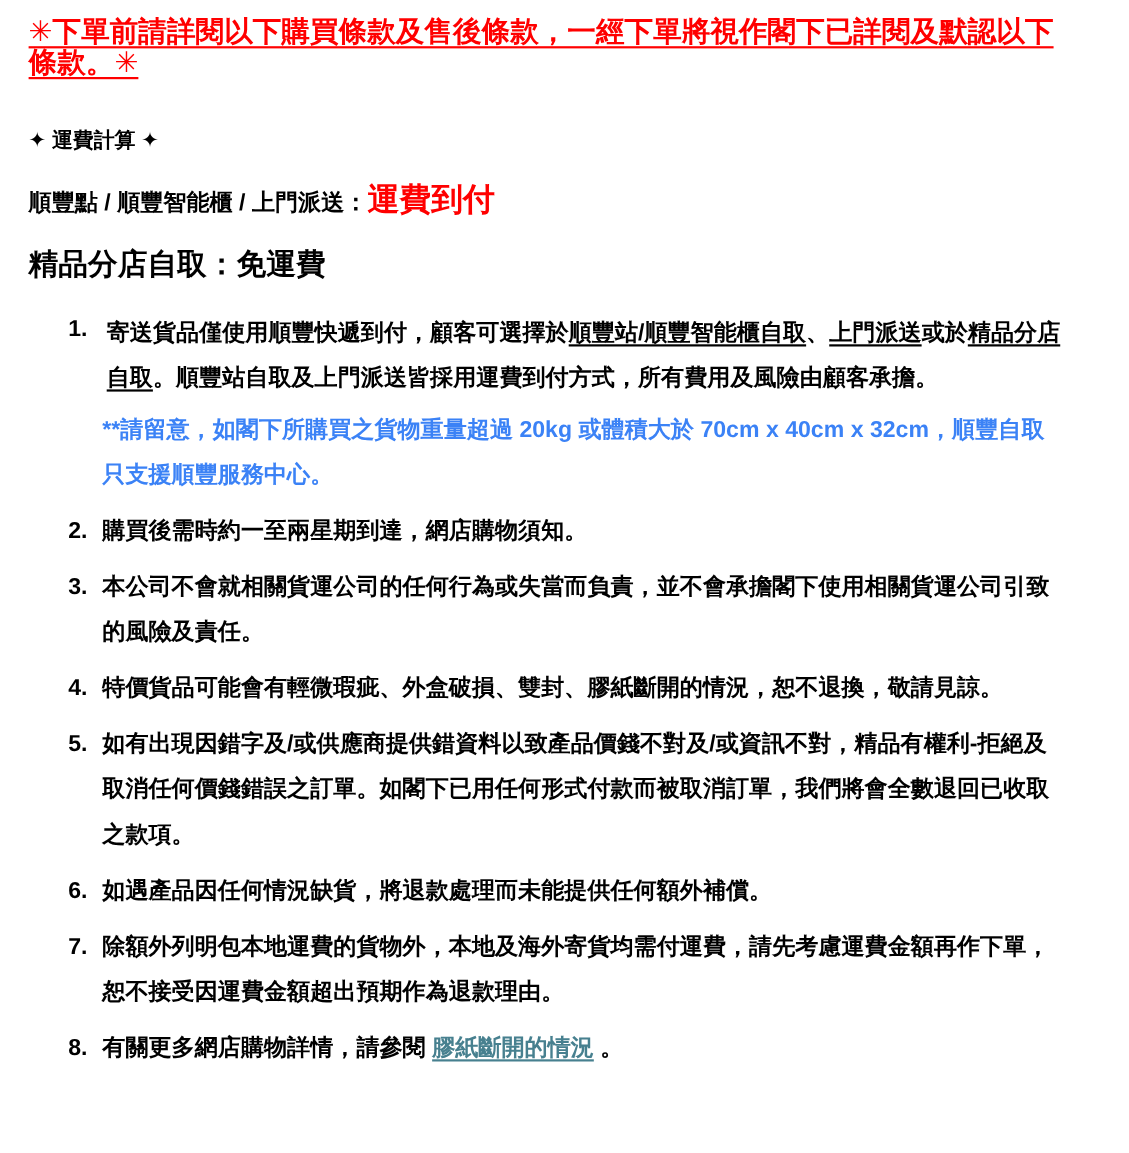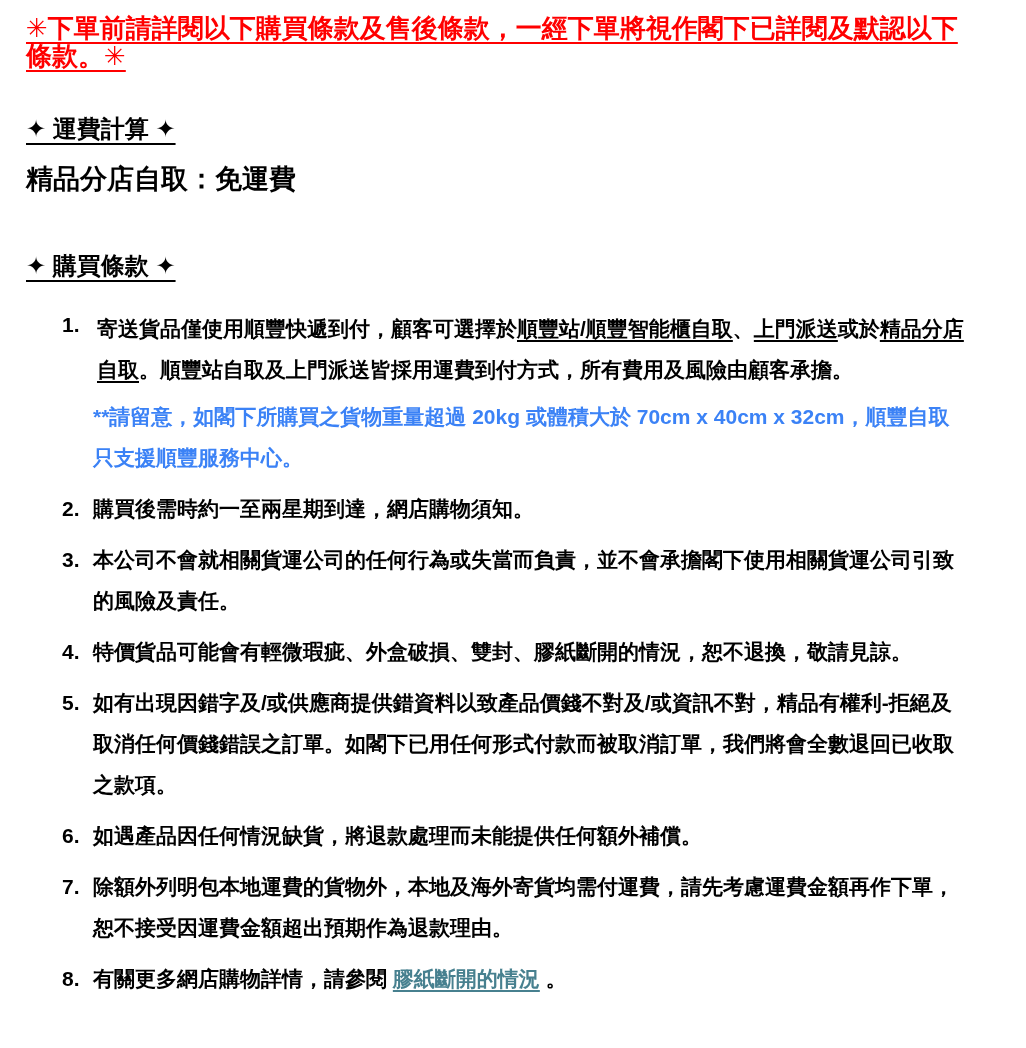--- a/index.html
+++ b/index.html
@@ -24,24 +24,23 @@
   .notice {
     margin: 0;
     color: #ff0000;
     font-size: 26px;
     line-height: 28px;
     text-decoration: underline;
     text-underline-offset: 5px;
   }
   .sec {
     margin: 45px 0 0 0;
-    font-size: 24px;
+    font-size: 19px;
     line-height: 28px;
     font-weight: 700;
-    text-decoration: underline;
     text-underline-offset: 6px;
   }
   .sec2 { margin-top: 59px; }
   .ship {
     margin: 20px 0 0 0;
     font-size: 21px;
     line-height: 38px;
   }
   .big-red {
     color: #ff0000;
@@ -83,24 +82,24 @@
 </style>
 </head>
 <body>
 
 <div class="page">
 
   <p class="notice">✳下單前請詳閱以下購買條款及售後條款，一經下單將視作閣下已詳閱及默認以下條款。✳</p>
 
   <h2 class="sec">✦ 運費計算 ✦</h2>
 
+  <p class="ship"><span>順豐點 / 順豐智能櫃 / 上門派送：</span><span class="big-red">運費到付</span></p>
 
   <p class="pickup">精品分店自取：免運費</p>
 
-  <h2 class="sec sec2">✦ 購買條款 ✦</h2>
 
   <div class="terms">
 
     <div class="titem">
       <span class="tnum">1.</span>
       <div class="tbody">
         <p class="tpar"><span>寄送貨品僅使用順豐快遞到付，顧客可選擇於</span><span class="u">順豐站/順豐智能櫃自取</span><span>、</span><span class="u">上門派送</span><span>或於</span><span class="u">精品分店自取</span><span>。順豐站自取及上門派送皆採用運費到付方式，所有費用及風險由顧客承擔。</span></p>
         <p class="note">**請留意，如閣下所購買之貨物重量超過 20kg 或體積大於 70cm x 40cm x 32cm，順豐自取只支援順豐服務中心。</p>
       </div>
     </div>

